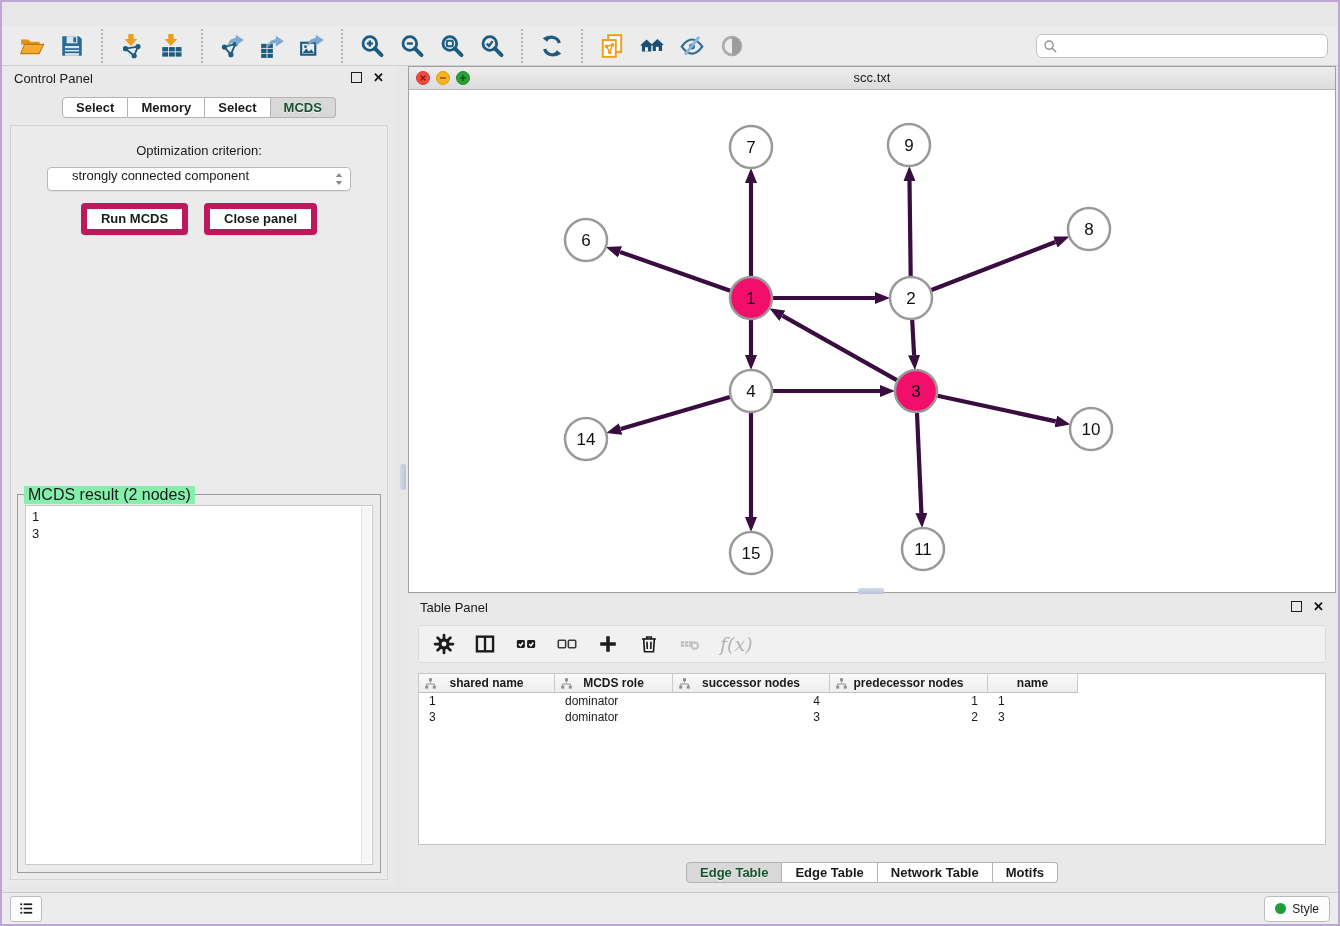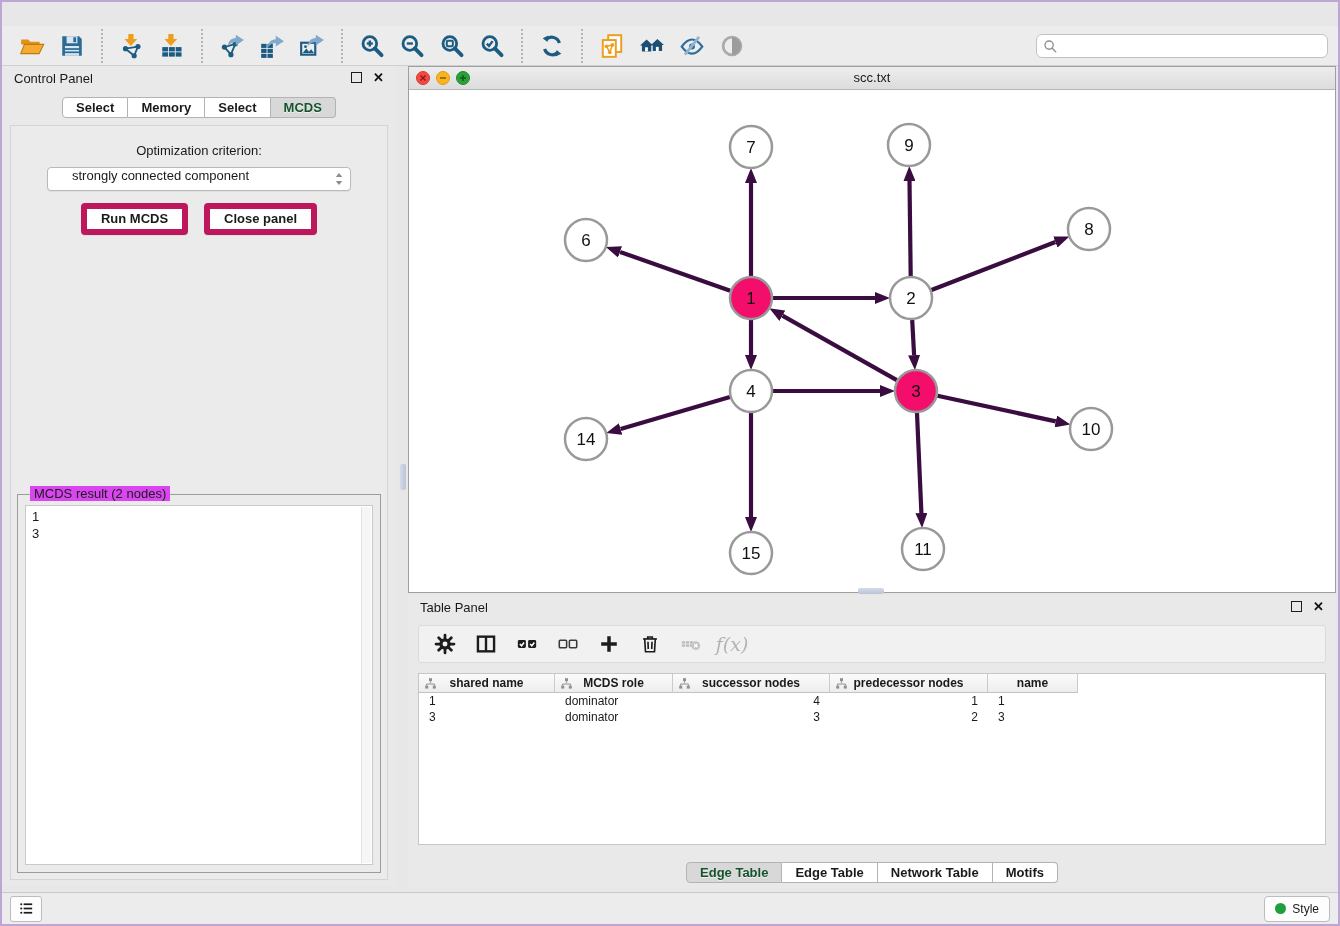--- a/index.html
+++ b/index.html
@@ -35,38 +35,38 @@
   .tab:first-child{border-left:1px solid #b3b3b3;border-radius:4px 0 0 4px;}
   .tab:last-child{border-radius:0 4px 4px 0;}
   .tab.active{background:#d8d8d8;color:#14532d;text-shadow:0 1px 0 #f0f0f0;}
   .cp-content{position:absolute;left:8px;right:8px;top:59px;bottom:6px;background:#ebebeb;border:1px solid #d4d4d4;}
   .opt-label{text-align:center;margin-top:17px;font-size:13px;}
   .select{margin:9px 36px 0;height:22px;background:#fff;border:1px solid #b9b9b9;border-radius:4px;position:relative;display:flex;padding:0 22px 0 24px;font-size:13px;cursor:pointer;box-shadow:0 1px 1px rgba(0,0,0,.06);}
   .stepper{position:absolute;right:4px;top:3px;}
   .btn-row{display:flex;justify-content:center;gap:16px;margin-top:12px;}
   .btn{height:20px;line-height:20px;padding:0 14px;background:#fff;border:6px solid #be185d;border-radius:4px;font-size:13px;font-weight:600;cursor:pointer;box-shadow:0 1px 1px rgba(0,0,0,.06);}
   .result-fieldset{position:absolute;left:6px;right:6px;top:368px;bottom:6px;border:1px solid #9c9c9c;background:#ebebeb;}
-  .result-legend{position:absolute;top:-9px;left:12px;background:#d946ef;padding:0 4px;font-size:13px;}
+  .result-legend{position:absolute;top:-9px;left:6px;background:#86efac;padding:0 4px;font-size:16px;}
   .result-text{position:absolute;left:7px;right:7px;top:10px;bottom:7px;background:#fff;border:1px solid #c9c9c9;font-size:13px;line-height:17px;padding:2px 6px;box-sizing:border-box;}
   .result-scroll{position:absolute;right:1px;top:1px;bottom:1px;width:9px;background:#f6f6f6;border-left:1px solid #e2e2e2;}
   
   .network-window{position:absolute;left:406px;top:64px;width:928px;height:527px;background:#fff;border:1px solid #9f9f9f;box-sizing:border-box;}
   .nw-titlebar{height:22px;background:linear-gradient(#ededed,#dcdcdc);border-bottom:1px solid #b6b6b6;position:relative;}
   .nw-lights{position:absolute;left:7px;top:4px;display:flex;gap:6px;}
   .light{width:14px;height:14px;border-radius:50%;display:flex;align-items:center;justify-content:center;box-sizing:border-box;cursor:pointer;}
   .light svg{width:8px;height:8px;}
   .light.red{background:#f14a43;border:1px solid #d83a34;}
   .light.yellow{background:#f7b320;border:1px solid #dd9d12;}
   .light.green{background:#2ca038;border:1px solid #1f8a2c;}
   .nw-title{text-align:center;line-height:21px;font-size:13px;color:#1a1a1a;}
   .nw-canvas{position:absolute;left:0;right:0;top:22px;bottom:0;overflow:hidden;}
   
   .table-panel{position:absolute;left:406px;top:593px;width:928px;height:293px;background:#e9e9e9;box-sizing:border-box;}
   .tp-toolbar{position:absolute;left:10px;right:10px;top:30px;height:38px;background:#f1f1f1;border:1px solid #dadada;border-radius:3px;display:flex;align-items:center;padding-left:14px;gap:17px;box-sizing:border-box;}
-  .tp-icon{width:24px;height:24px;display:flex;align-items:center;justify-content:center;cursor:pointer;}
+  .tp-icon{width:24px;height:24px;display:flex;align-items:center;justify-content:flex-start;cursor:pointer;}
   .tp-icon svg{width:22px;height:22px;}
   .tp-icon.disabled{cursor:default;}
   .fx{font-family:"DejaVu Serif","Liberation Serif",serif;font-style:italic;color:#b3b3b3;font-size:19px;}
   .node-table{position:absolute;left:10px;right:10px;top:78px;height:172px;background:#fff;border:1px solid #c6c6c6;overflow:hidden;box-sizing:border-box;}
   .nt-header{display:flex;height:19px;}
   .nt-hcell{position:relative;box-sizing:border-box;background:linear-gradient(#fbfbfb,#ededed);border-right:1px solid #cbcbcb;border-bottom:1px solid #c2c2c2;display:flex;align-items:center;justify-content:center;font-size:12px;font-weight:600;cursor:pointer;}
   .sort-glyph{position:absolute;left:6px;top:4px;width:11px;height:11px;}
   .nt-row{display:flex;height:16px;font-size:12px;cursor:default;}
   .nt-cell{box-sizing:border-box;line-height:16px;white-space:nowrap;overflow:hidden;padding:0 10px;}
   .tp-tabs{position:absolute;bottom:5px;left:0;right:0;display:flex;justify-content:center;}

